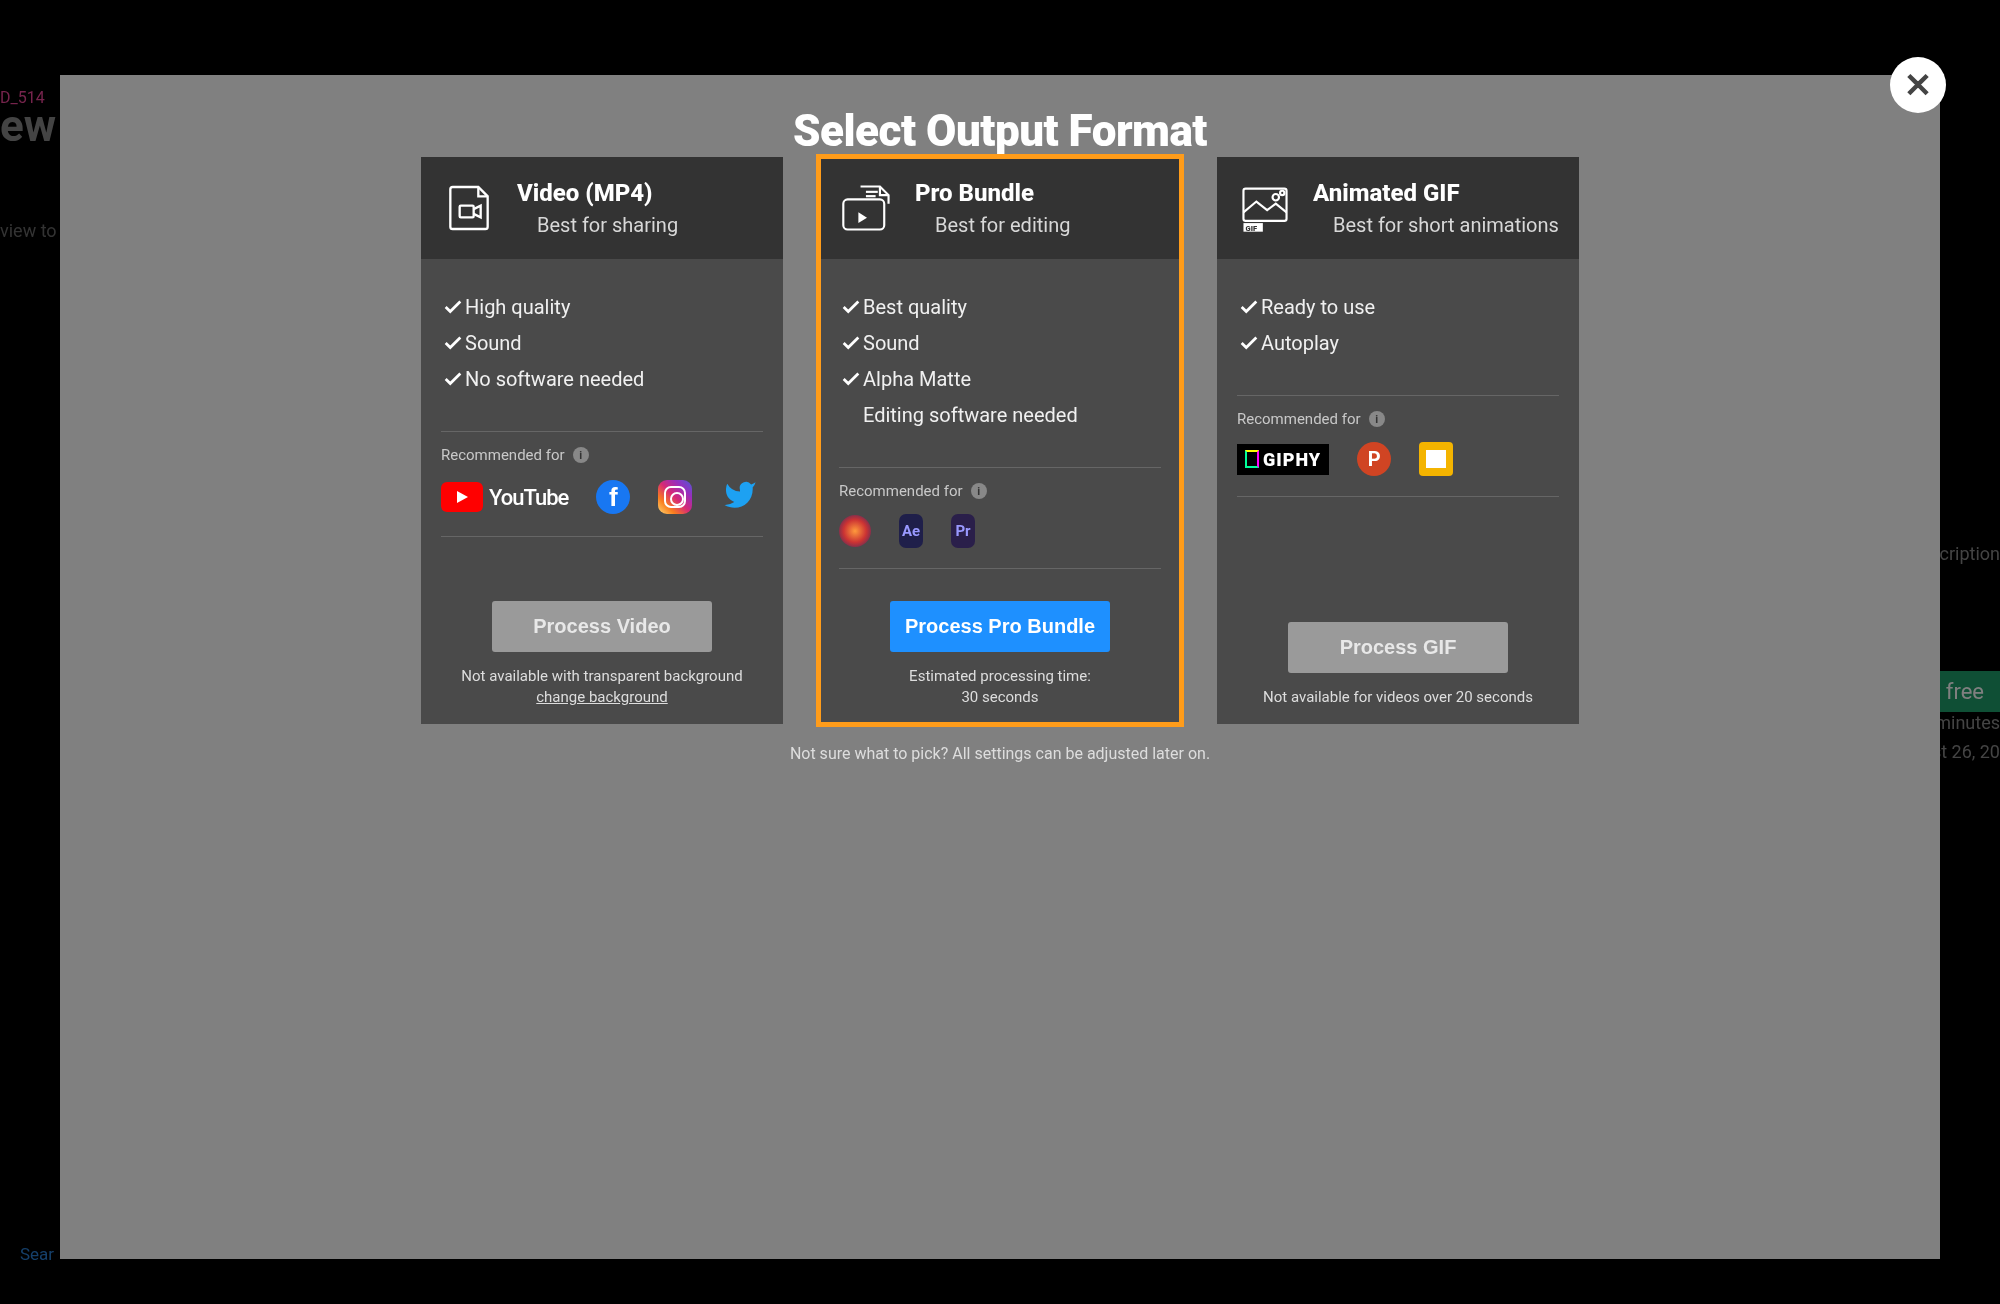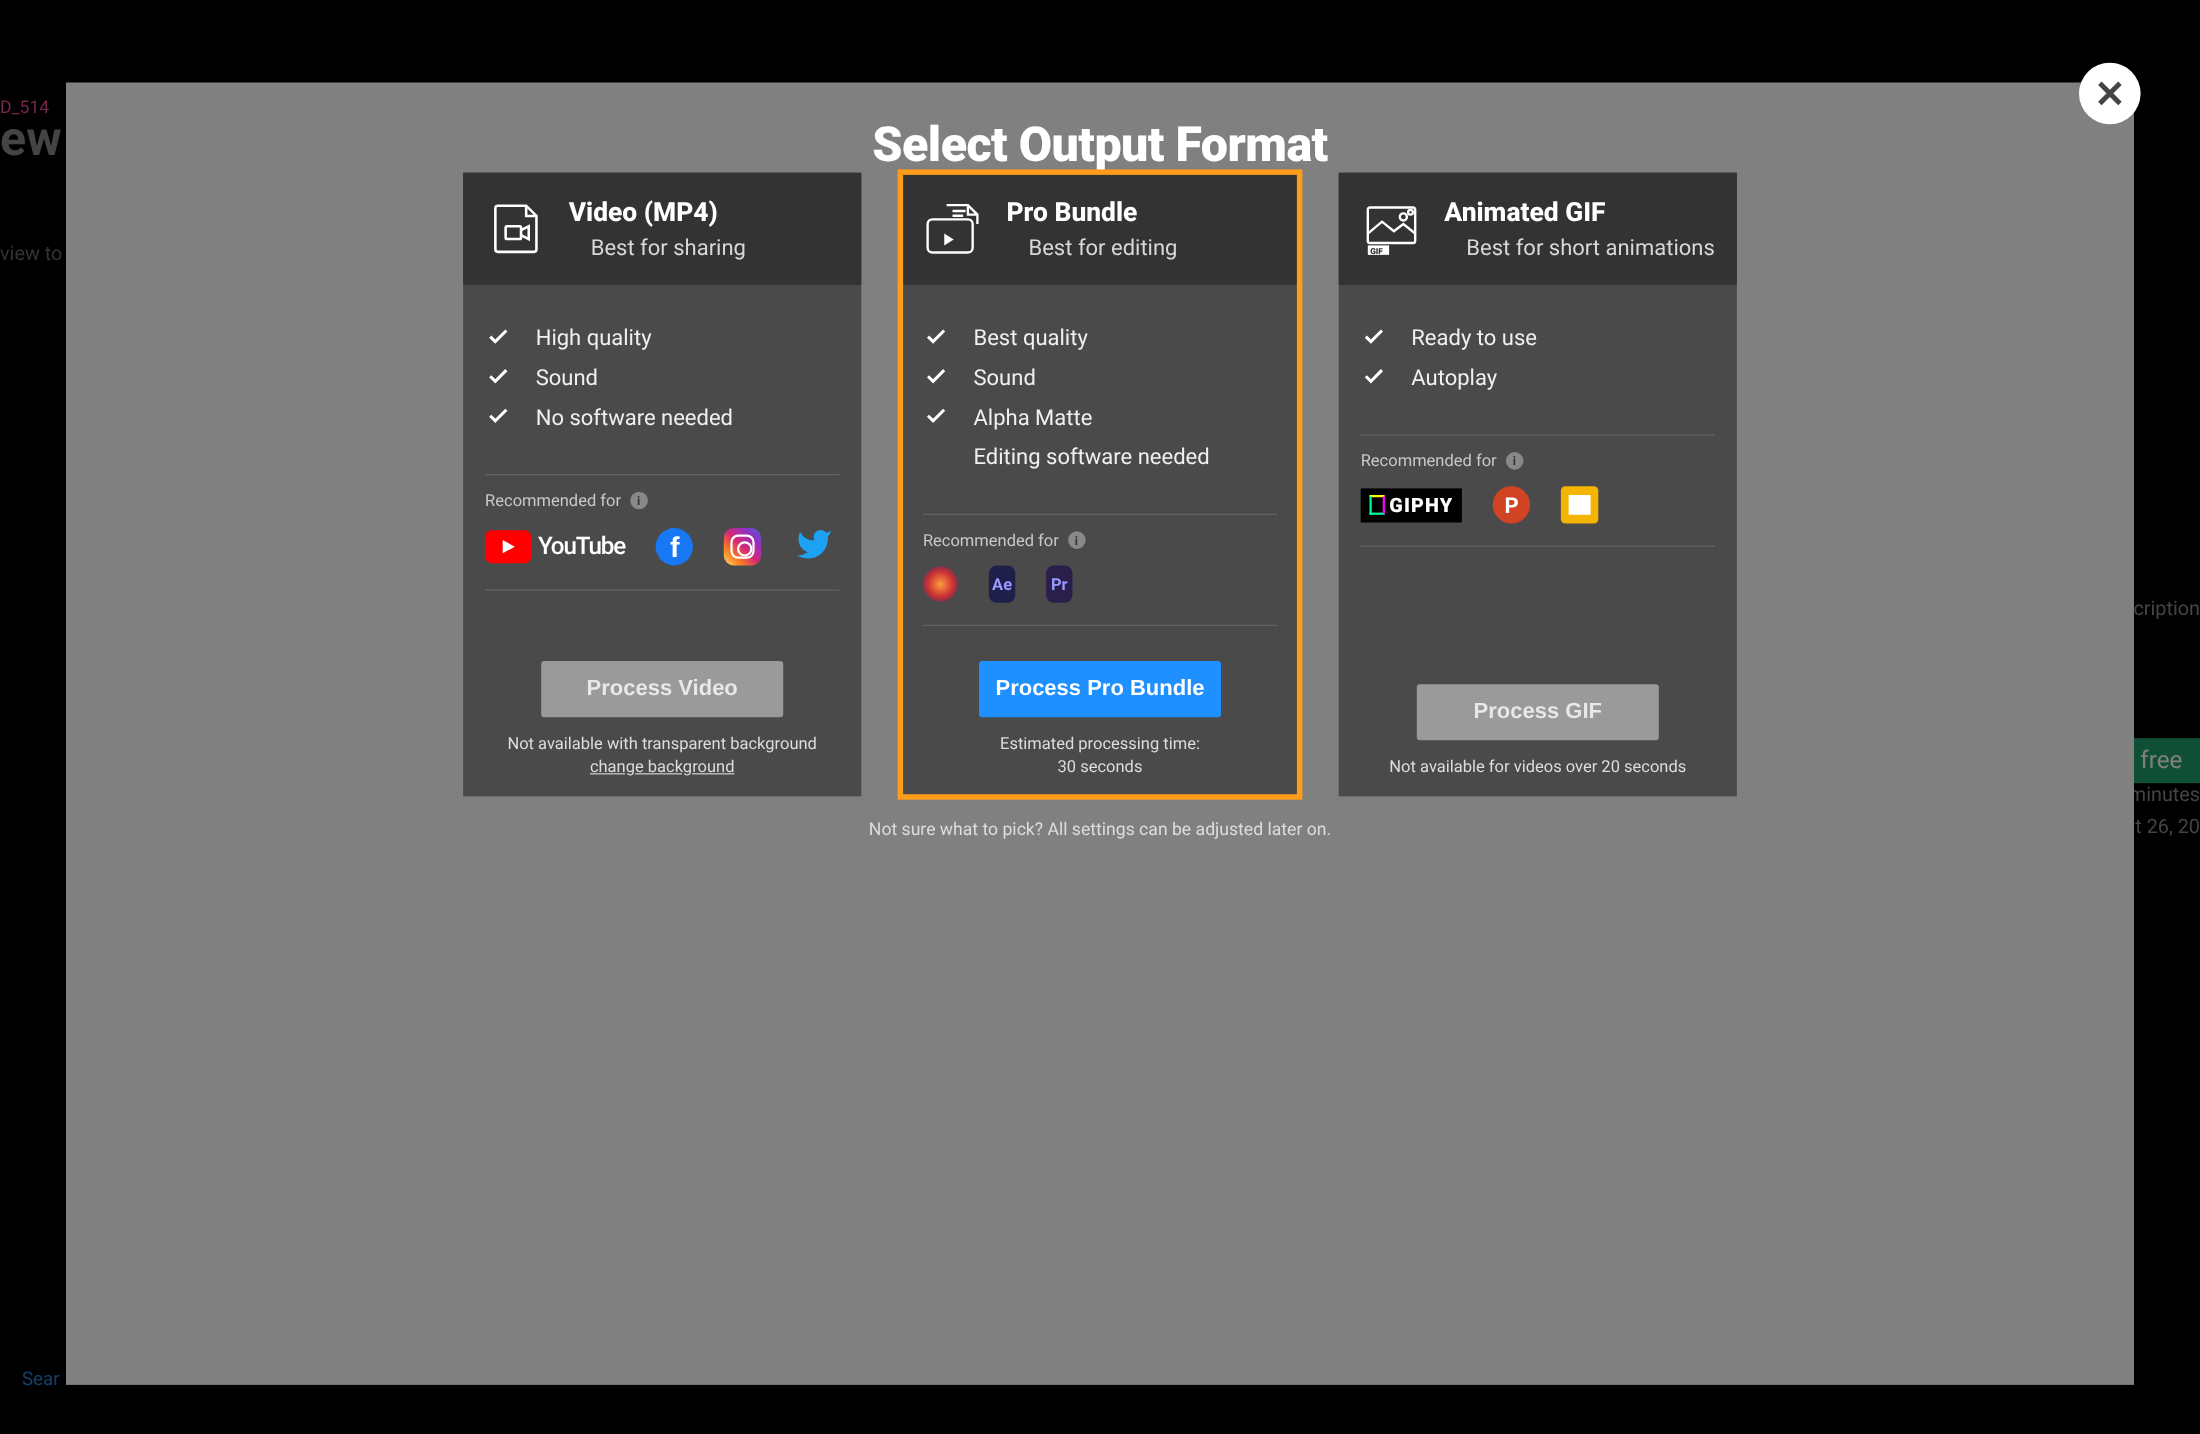--- a/index.html
+++ b/index.html
@@ -131,21 +131,21 @@
     flex:1;
     display:flex;
     flex-direction:column;
   }
   .feat-list {
     list-style:none;
     margin-bottom: 20px;
   }
   .feat-list li {
     display:flex;
-    gap: 22px;
+    align-items:center;
     padding: 6px 0;
     font-size: 20px;
     color:#f0f0f0;
   }
   .feat-list li .check {
     width: 24px;
     display:inline-flex;
     justify-content:center;
   }
   .feat-list li .check svg { width:22px; height:22px; stroke:#fff; stroke-width:3; fill:none; }

